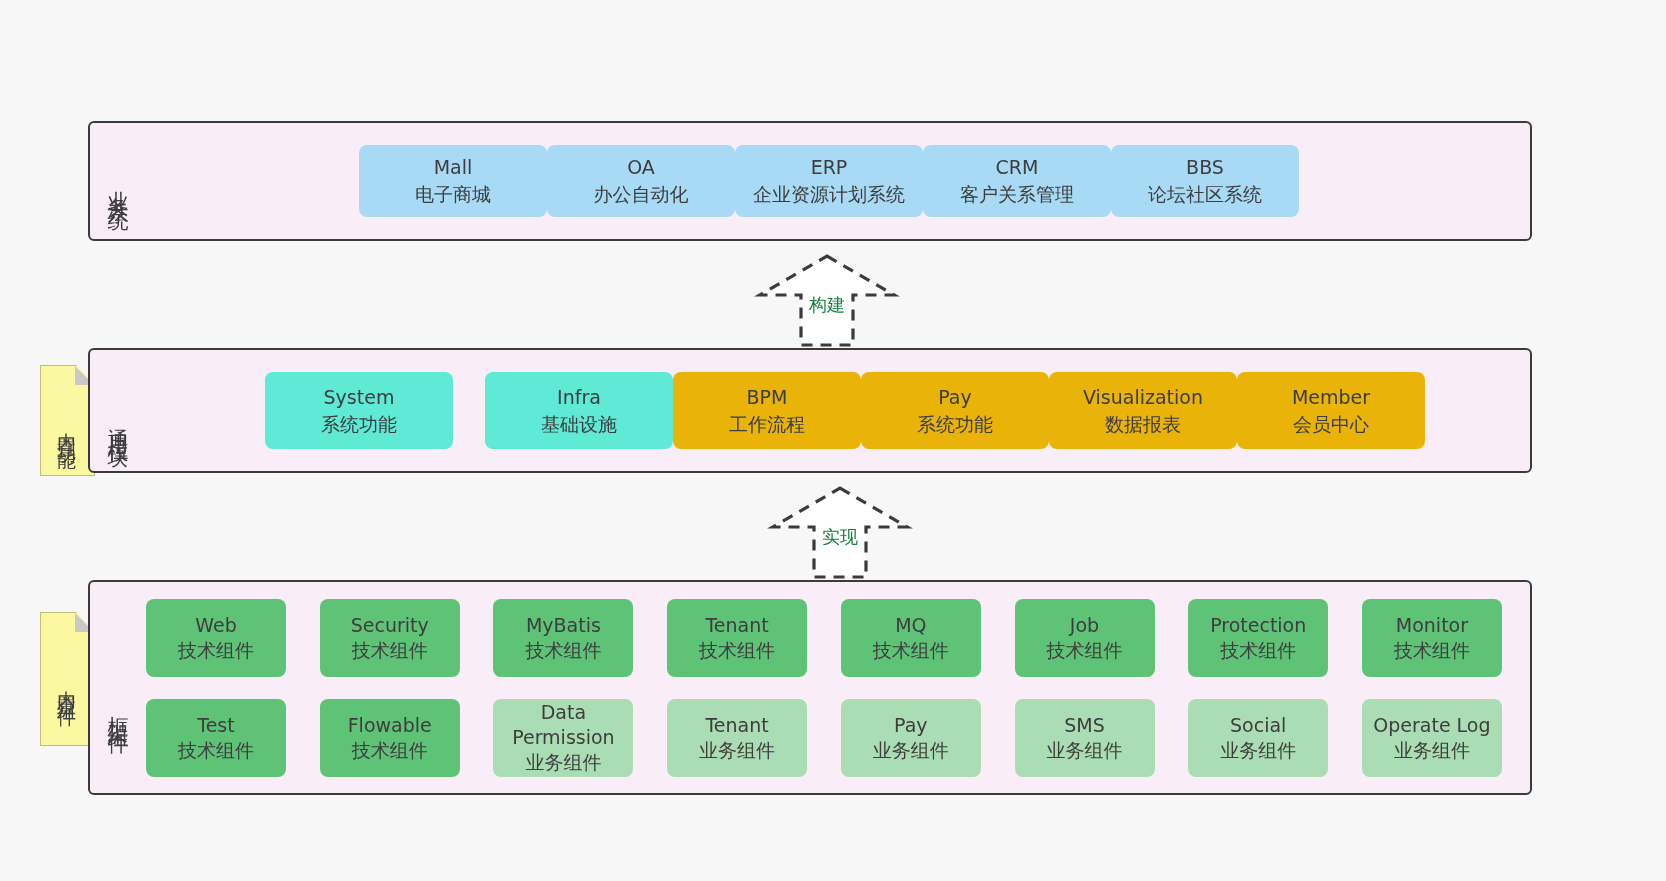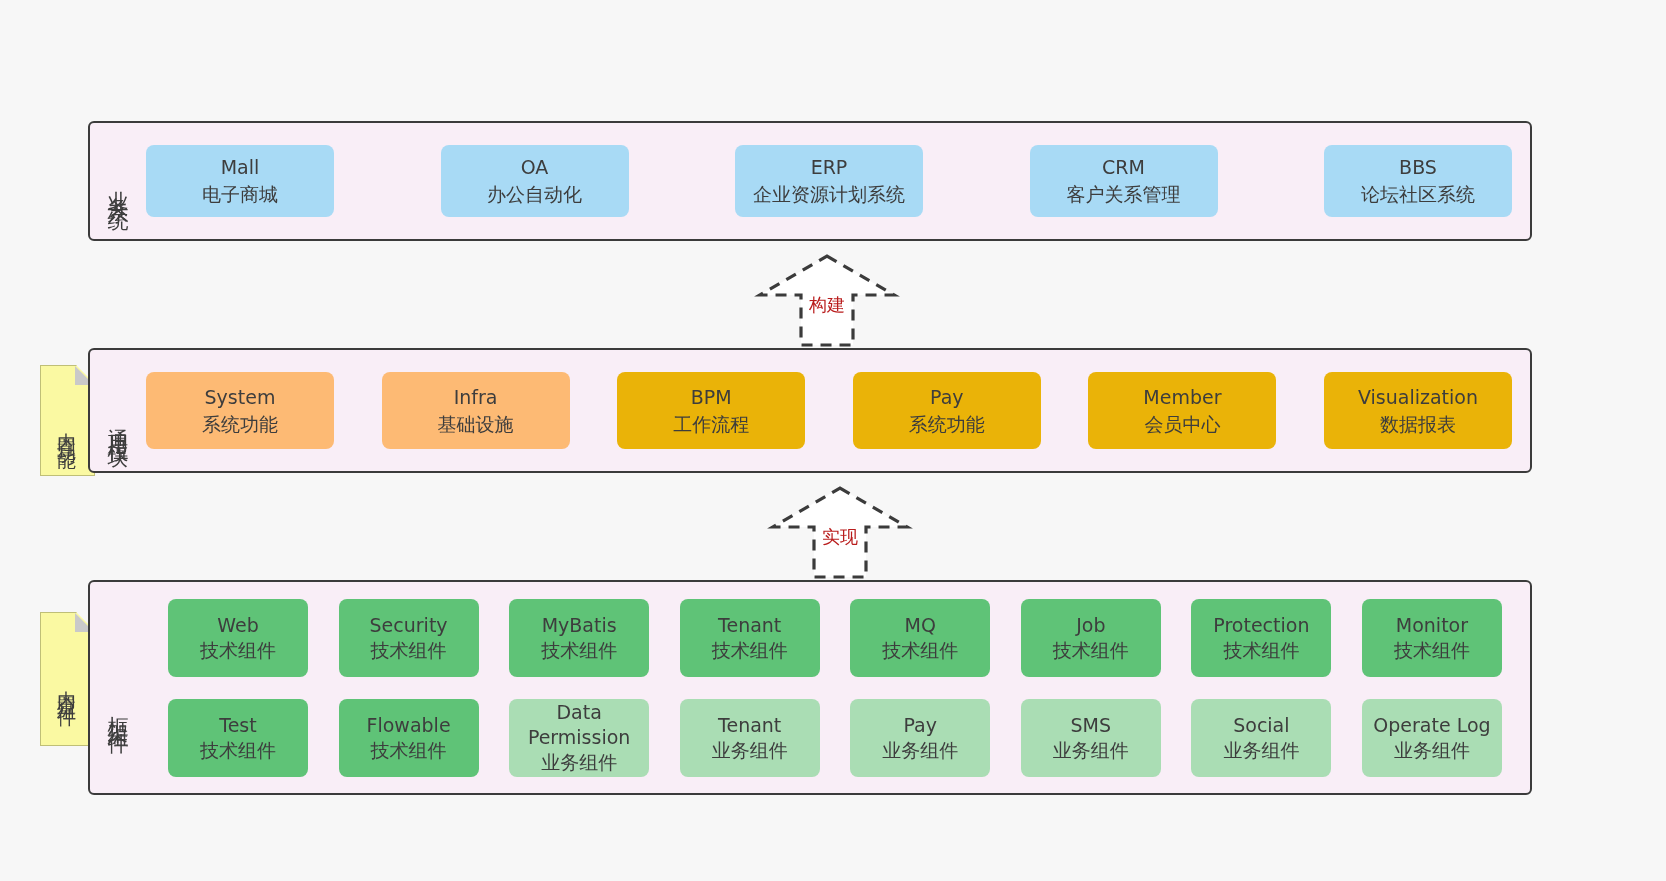--- a/index.html
+++ b/index.html
@@ -28,41 +28,41 @@
   .side-label span {
     writing-mode:vertical-rl; text-orientation:upright;
     font-size:21px; letter-spacing:6px; color:#3D3D3D;
   }
   .side-label.pad-sm  { padding-top:10px; }
   .side-label.pad-md  { padding-top:26px; }
   .side-label.pad-lg  { padding-top:46px; }
 
   
   .boxes {
-    flex:1; display:flex; align-items:center; justify-content:space-between;
+    flex:1; display:flex; align-items:center; justify-content:center;
     padding-right:18px;
   }
   
   .boxes-col {
     flex:1; display:flex; flex-direction:column; justify-content:center;
     gap:22px; padding-right:28px;
   }
-  .boxes-row { display:flex; justify-content:space-between;margin-left:22px; }
+  .boxes-row { display:flex; justify-content:space-between; }
 
   
   .box {
     box-sizing:border-box; border-radius:8px;
     display:flex; flex-direction:column; align-items:center; justify-content:center;
     text-align:center; font-size:19px; line-height:1.4; color:#3D3D3D;
   }
   .box-wide { width:188px; height:72px; }
   .layer-modules .box-wide { height:77px; }
   .box-sm   { width:140px; height:78px; line-height:1.3; }
   .blue       { background:#A8DAF5; }
-  .red        { background:#fdba74; }
+  .red        { background:#5eead4;margin-left:32px; }
   .pink       { background:#eab308; }
   .green      { background:#5FC377; }
   .lightgreen { background:#AADDB4; }
 
   
   .sticky {
     position:absolute; left:40px; width:55px; box-sizing:border-box;
     background:#FAF9A2; border:1px solid #BFBF77; z-index:0;
     clip-path:polygon(0 0, calc(100% - 19px) 0, 100% 19px, 100% 100%, 0 100%);
     display:flex; align-items:center; justify-content:center;
@@ -77,21 +77,21 @@
     writing-mode:vertical-rl; text-orientation:upright;
     font-size:19px; letter-spacing:6px; color:#3D3D3D;
   }
 
   
   .arrow { position:absolute; width:150px; height:96px; z-index:2; }
   .arrow-build     { left:752px; top:253px; }
   .arrow-implement { left:765px; top:485px; }
   .arrow-label {
     position:absolute; top:40px; left:50%; transform:translateX(-50%);
-    background:#FFFFFF; padding:0 3px; font-size:18px; color:#b91c1c;
+    background:#FFFFFF; padding:0 3px; font-size:18px; color:#15803d;
     white-space:nowrap;
   }
 </style>
 </head>
 <body>
 
 <div class="sticky sticky-modules">
   <span>内置功能</span>
 </div>
 <div class="sticky sticky-components">
@@ -148,26 +148,26 @@
     </div>
     <div class="box box-wide pink">
       <div>BPM</div>
       <div>工作流程</div>
     </div>
     <div class="box box-wide pink">
       <div>Pay</div>
       <div>系统功能</div>
     </div>
     <div class="box box-wide pink">
+      <div>Visualization</div>
+      <div>数据报表</div>
+    </div>
+    <div class="box box-wide pink">
       <div>Member</div>
       <div>会员中心</div>
-    </div>
-    <div class="box box-wide pink">
-      <div>Visualization</div>
-      <div>数据报表</div>
     </div>
   </div>
 </div>
 
 <div class="arrow arrow-implement">
   <svg width="150" height="96" viewBox="0 0 150 96">
     <polygon points="75,3 142,42 101,42 101,92 49,92 49,42 8,42" fill="#FFFFFF" stroke="#3B3B3B" stroke-width="3.2" stroke-dasharray="11 8" stroke-linejoin="miter"></polygon>
   </svg>
   <div class="arrow-label">实现</div>
 </div>

